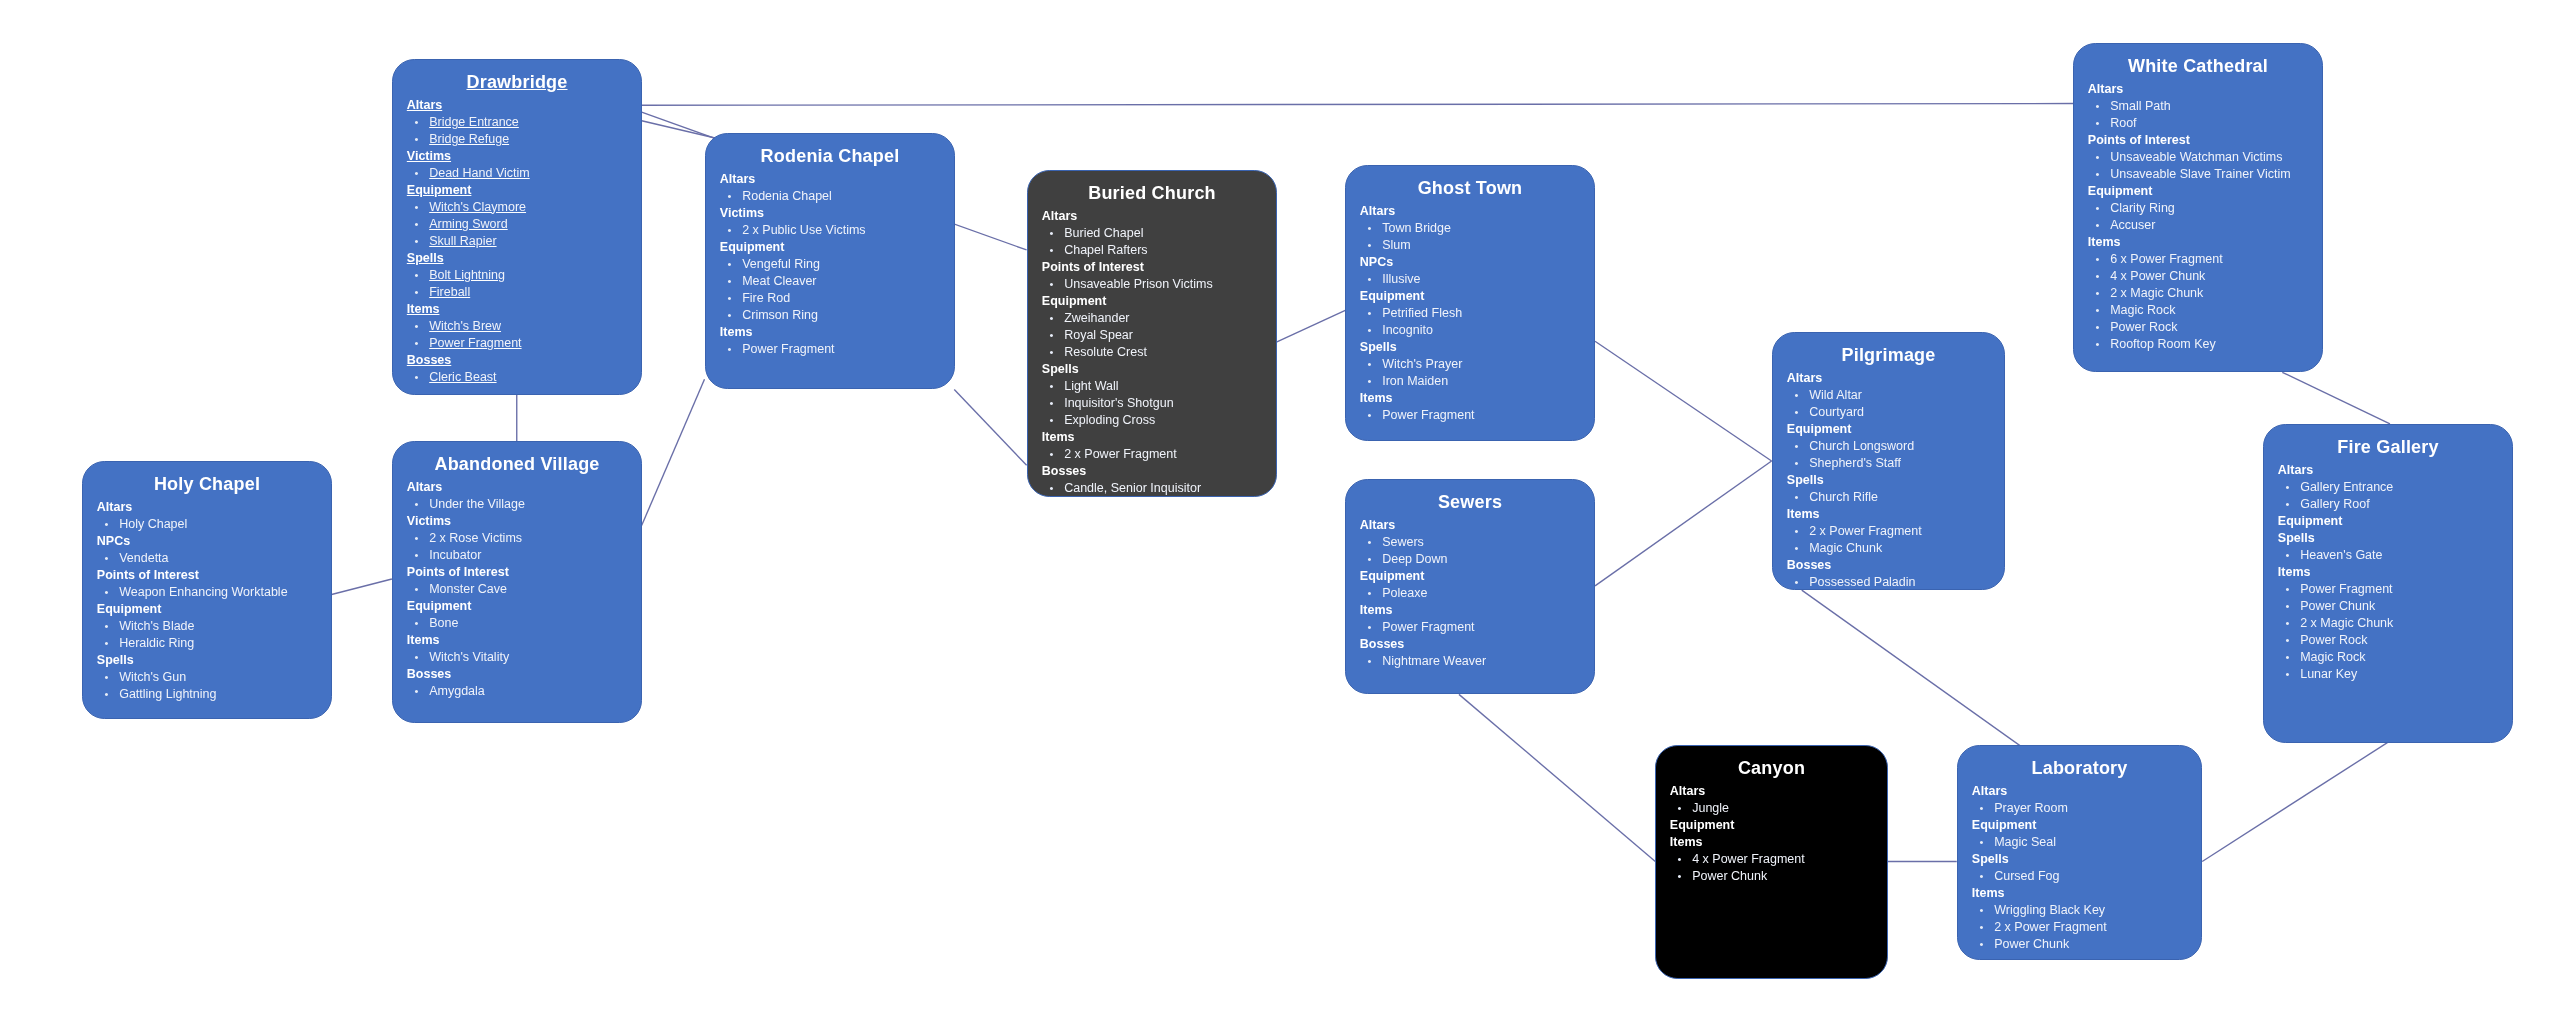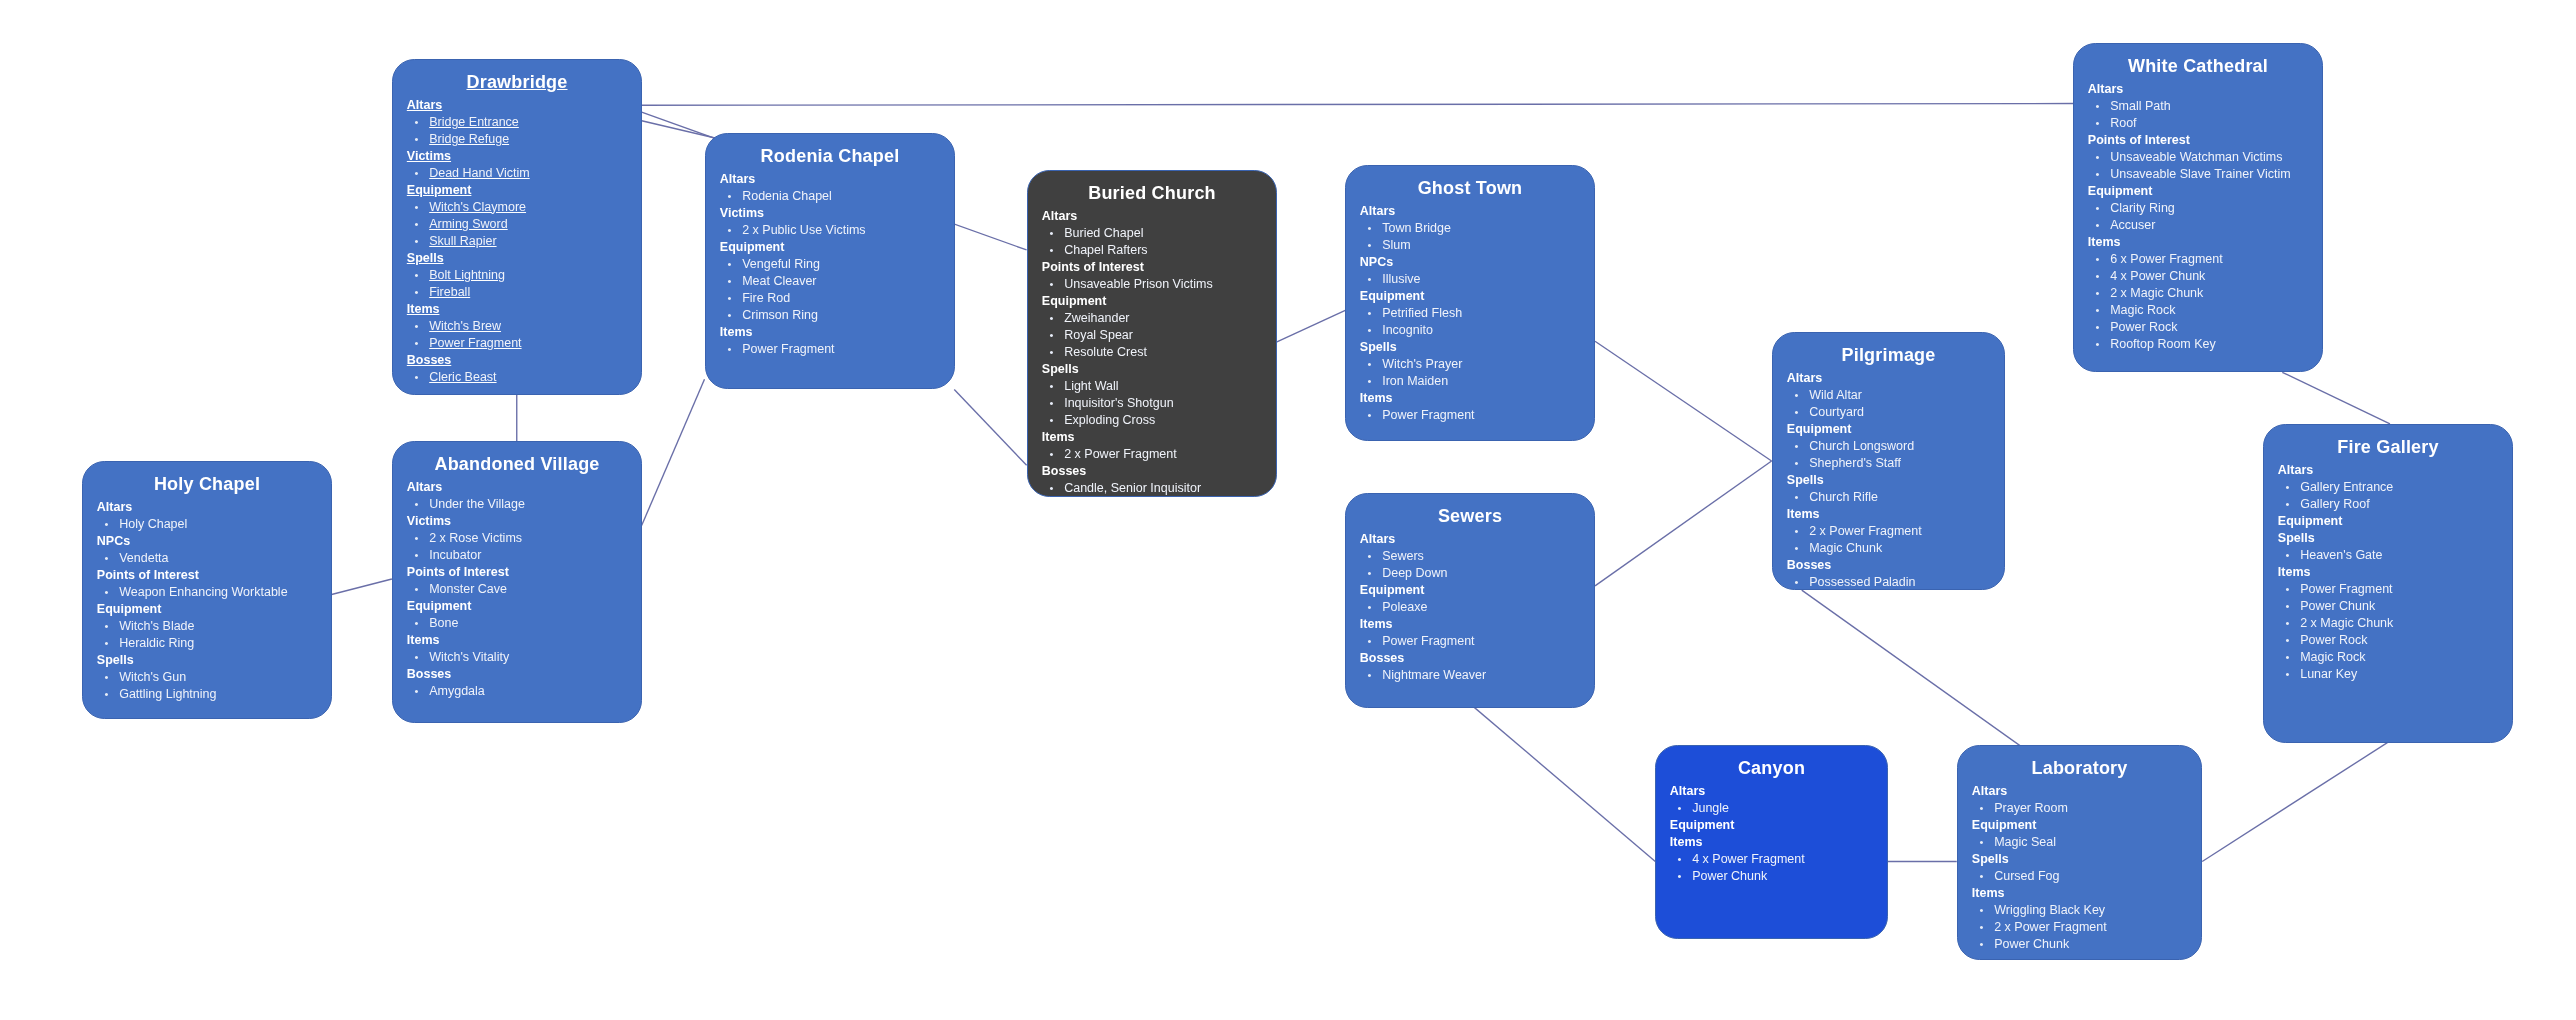--- a/index.html
+++ b/index.html
@@ -371,21 +371,21 @@
           <li>Witch's Vitality</li>
         </ul>
       </div>
       <div class="sec">
         <div class="sec-head">Bosses</div>
         <ul class="sec-list">
           <li>Amygdala</li>
         </ul>
       </div>
     </div>
-    <div class="node" style="left: 1345px; top: 479px; width: 250px; height: 215px; background: rgb(68, 114, 196); border-color: rgb(58, 99, 176); margin-top: 14px;">
+    <div class="node" style="left: 1345px; top: 479px; width: 250px; height: 215px; background: rgb(68, 114, 196); border-color: rgb(58, 99, 176);">
       <div class="node-title">Sewers</div>
       <div class="sec">
         <div class="sec-head">Altars</div>
         <ul class="sec-list">
           <li>Sewers</li>
           <li>Deep Down</li>
         </ul>
       </div>
       <div class="sec">
         <div class="sec-head">Equipment</div>
@@ -399,21 +399,21 @@
           <li>Power Fragment</li>
         </ul>
       </div>
       <div class="sec">
         <div class="sec-head">Bosses</div>
         <ul class="sec-list">
           <li>Nightmare Weaver</li>
         </ul>
       </div>
     </div>
-    <div class="node" style="left: 1655px; top: 745px; width: 233px; height: 194px; background: #1d4ed8; border-color: rgb(58, 99, 176);">
+    <div class="node" style="left: 1655px; top: 745px; width: 233px; height: 234px; background: #000000; border-color: rgb(58, 99, 176);">
       <div class="node-title">Canyon</div>
       <div class="sec">
         <div class="sec-head">Altars</div>
         <ul class="sec-list">
           <li>Jungle</li>
         </ul>
       </div>
       <div class="sec">
         <div class="sec-head">Equipment</div>
       </div>

